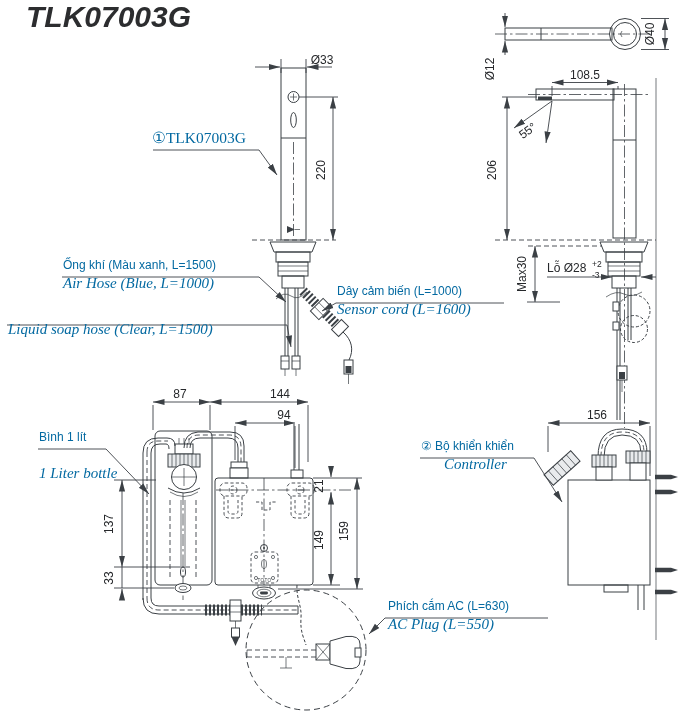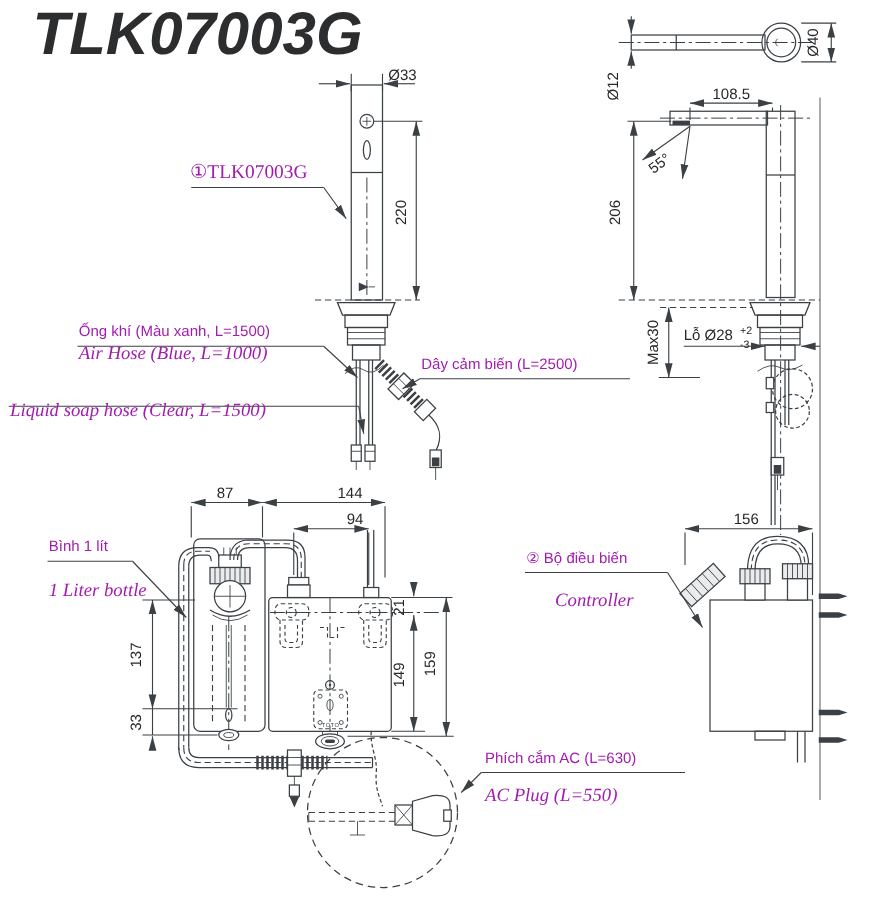--- a/index.html
+++ b/index.html
@@ -1,21 +1,21 @@
 <!DOCTYPE html>
 <html><head>
 <meta charset="utf-8">
 <style>
   html,body{margin:0;padding:0;background:#fff;}
   .stage{position:relative;width:700px;height:722px;background:#ffffff;overflow:hidden;
          font-family:"Liberation Sans",sans-serif;}
   .stage svg{position:absolute;left:0;top:0;}
-  .title{position:absolute;left:26px;top:0px;font-size:48px;font-weight:bold;font-style:italic;
+  .title{position:absolute;left:26px;top:0px;font-size:30px;font-weight:bold;font-style:italic;
          color:#2c2d2f;letter-spacing:0px;white-space:nowrap;}
-  .co{position:absolute;color:#a21caf;line-height:1.18;}
+  .co{position:absolute;color:#0369a1;line-height:1.18;}
   .co .vi{font-family:"Liberation Sans",sans-serif;font-size:12px;white-space:nowrap;}
   .co .en{font-family:"Liberation Serif",serif;font-style:italic;font-size:15px;white-space:nowrap;}
   .co.serif{font-family:"Liberation Serif",serif;font-size:15.5px;white-space:nowrap;}
   
   .ln{stroke:#3b4045;stroke-width:1;fill:none;}
   .thin{stroke:#3b4045;stroke-width:.7;fill:none;}
   .dim{stroke:#3b4045;stroke-width:.9;fill:none;}
   .cl{stroke:#3b4045;stroke-width:.8;fill:none;stroke-dasharray:12 3 2.5 3;}
   .dsh{stroke:#3b4045;stroke-width:.9;fill:none;stroke-dasharray:5 3;}
   .hid{stroke:#3b4045;stroke-width:.9;fill:none;stroke-dasharray:3.2 2.2;}
@@ -376,31 +376,32 @@
 <div class="co" style="left:63px;top:258px">
   <div class="vi">Ống khí (Màu xanh, L=1500)</div>
   <div class="en" style="margin-top:3px">Air Hose (Blue, L=1000)</div>
 </div>
 
 <div class="co" style="left:8px;top:306px">
   <div class="en" style="margin-top:15px">Liquid soap hose (Clear, L=1500)</div>
 </div>
 
 <div class="co" style="left:337px;top:284px">
-  <div class="vi">Dây cảm biến (L=2500)</div>
+  <div class="vi">Dây cảm biến (L=1000)</div>
+  <div class="en" style="margin-top:3px">Sensor cord (L=1600)</div>
 </div>
 
 <div class="co" style="left:39px;top:430px">
   <div class="vi">Bình 1 lít</div>
   <div class="en" style="margin-top:21px">1 Liter bottle</div>
 </div>
 
 <div class="co" style="left:421px;top:439px">
-  <div class="vi">② Bộ điều biến</div>
-  <div class="en" style="margin-top:20px;margin-left:23px">Controller</div>
+  <div class="vi">② Bộ khiển khiển</div>
+  <div class="en" style="margin-top:3px;margin-left:23px">Controller</div>
 </div>
 
 <div class="co" style="left:388px;top:599px">
   <div class="vi">Phích cắm AC (L=630)</div>
-  <div class="en" style="margin-top:16px">AC Plug (L=550)</div>
+  <div class="en" style="margin-top:3px">AC Plug (L=550)</div>
 </div>
 
 </div>
 
 </body></html>

